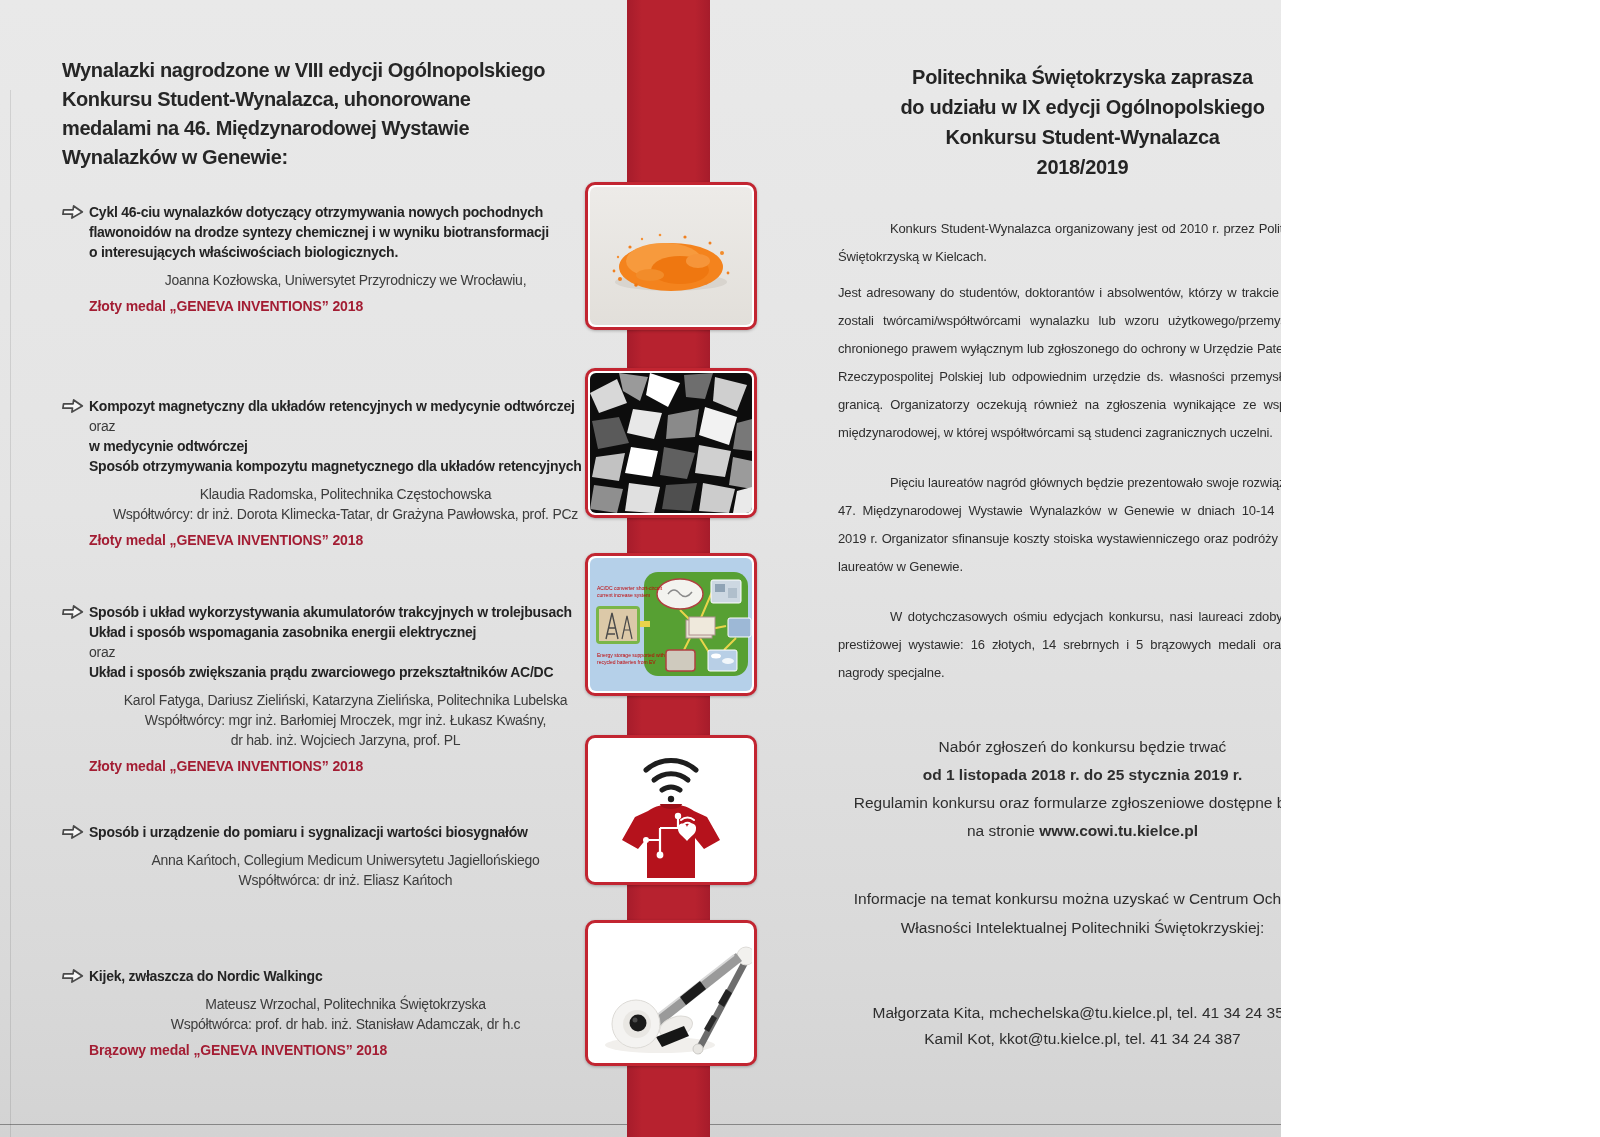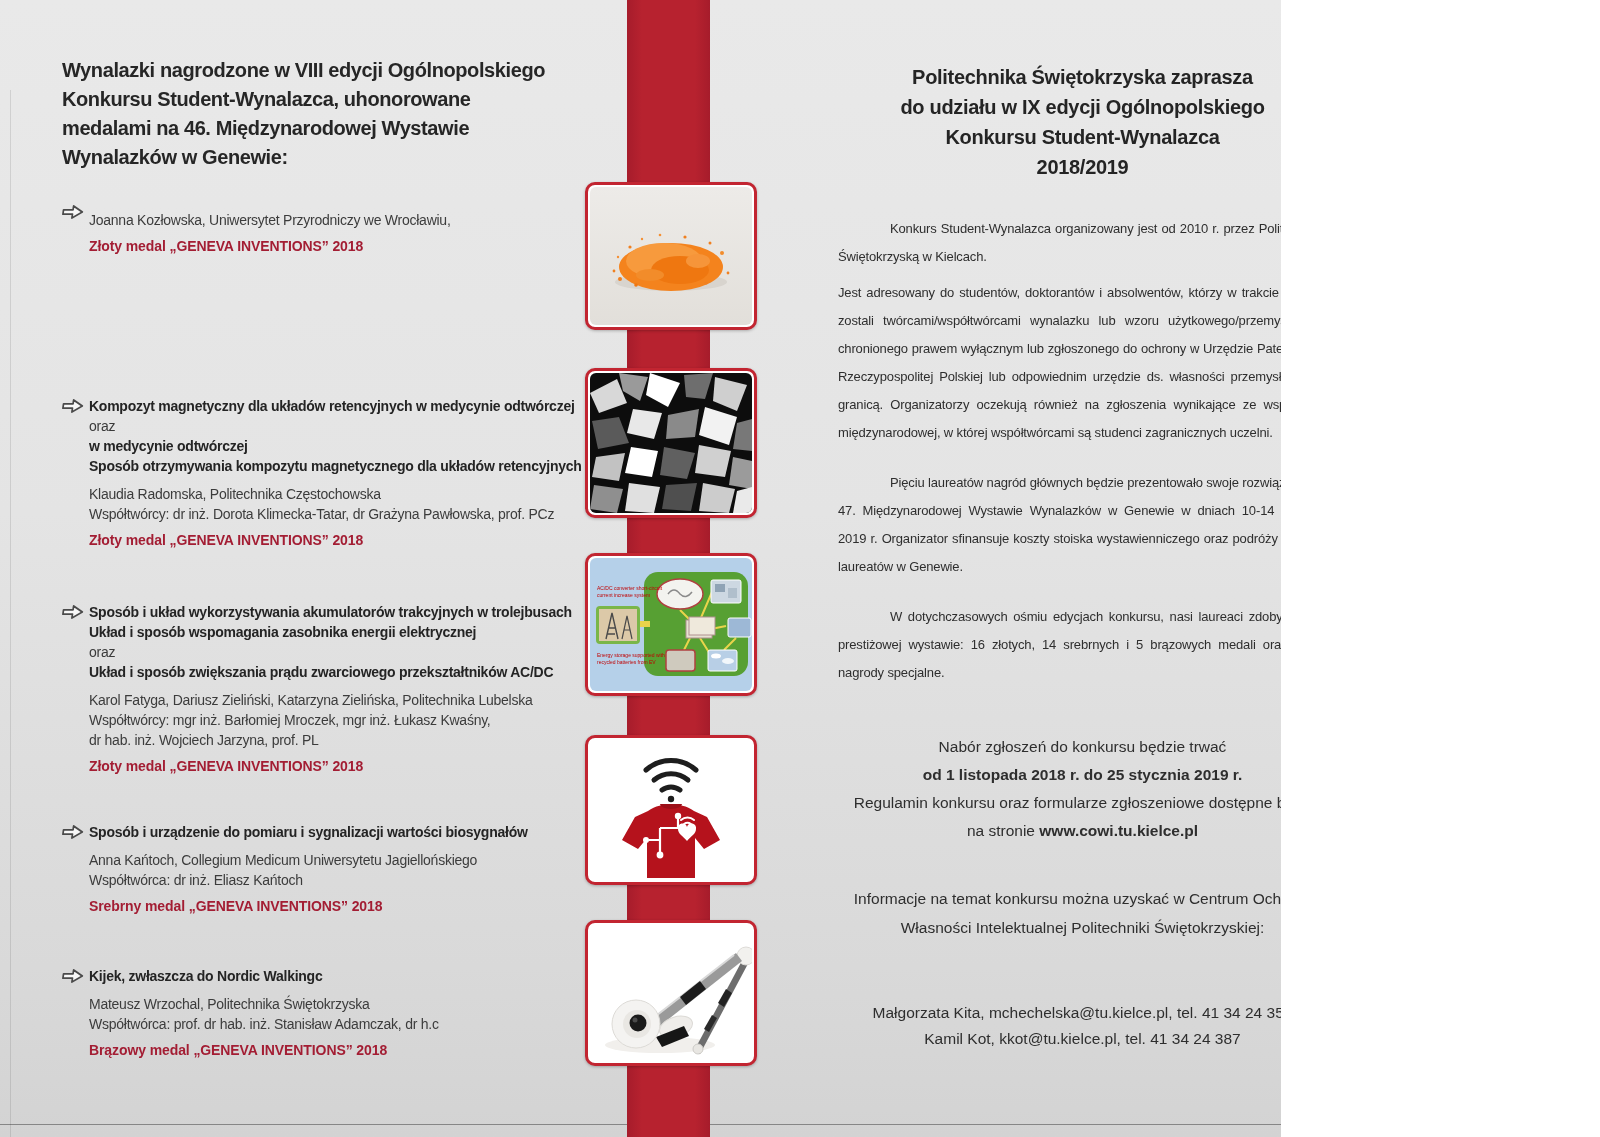--- a/index.html
+++ b/index.html
@@ -20,21 +20,21 @@
   .left-title{
     position:absolute; left:62px; top:56px; width:560px; z-index:2;
     font-size:20px; font-weight:bold; line-height:29px; color:#262626;
     letter-spacing:-0.4px; white-space:pre-line;
   }
   .award{position:absolute; left:62px; width:540px; padding-left:27px; box-sizing:border-box; z-index:2;}
   .arrow-wrap{position:absolute; left:-2px; top:1px;}
   .award-title-line{font-weight:bold; font-size:14px; line-height:20px; color:#242424;
     letter-spacing:-0.25px; white-space:nowrap;}
   .award-title-line.normal{font-weight:400; color:#3a3a3a;}
-  .award-authors{margin-top:8px;}
+  .award-authors{margin-top:8px;text-align:center;}
   .award-author-line{font-size:14px; line-height:20px; color:#3c3c3c; letter-spacing:-0.25px; white-space:nowrap;}
   .award-medal{margin-top:7px; font-weight:bold; font-size:14px; line-height:18px;
     color:#a31d33; letter-spacing:-0.1px; white-space:nowrap;}
 
   
   .right-col{position:absolute; left:830px; width:505px; z-index:2;}
   .r-title{top:62px; text-align:center; font-size:20px; font-weight:bold;
     line-height:30px; color:#242424; letter-spacing:-0.3px;}
   .r-title .it{}
   .r-paras{top:207px;}
@@ -66,20 +66,25 @@
 
   <div class="left-title">Wynalazki nagrodzone w VIII edycji Ogólnopolskiego
 Konkursu Student-Wynalazca, uhonorowane
 medalami na 46. Międzynarodowej Wystawie
 Wynalazków w Genewie:</div>
   <div id="awards-root">
       <div class="award" style="top: 202px;">
         <span class="arrow-wrap"><svg width="26" height="18" viewBox="-3 0 30 18">
             <path d="M2,6.5 h11 V2 l11,7 -11,7 V11.5 H2 z" fill="#f8f8f8" stroke="#4a4a4a" stroke-width="2" stroke-linejoin="round" transform="skewX(-8)"></path>
           </svg></span>
+        <div>
+          <div class="award-title-line">Cykl 46-ciu wynalazków dotyczący otrzymywania nowych pochodnych</div>
+          <div class="award-title-line">flawonoidów na drodze syntezy chemicznej i w wyniku biotransformacji</div>
+          <div class="award-title-line">o interesujących właściwościach biologicznych.</div>
+        </div>
         <div class="award-authors">
           <div class="award-author-line">Joanna Kozłowska, Uniwersytet Przyrodniczy we Wrocławiu,</div>
         </div>
         <div class="award-medal">Złoty medal „GENEVA INVENTIONS” 2018</div>
       </div>
       <div class="award" style="top: 396px;">
         <span class="arrow-wrap"><svg width="26" height="18" viewBox="-3 0 30 18">
             <path d="M2,6.5 h11 V2 l11,7 -11,7 V11.5 H2 z" fill="#f8f8f8" stroke="#4a4a4a" stroke-width="2" stroke-linejoin="round" transform="skewX(-8)"></path>
           </svg></span>
         <div>
@@ -115,21 +120,20 @@
         <span class="arrow-wrap"><svg width="26" height="18" viewBox="-3 0 30 18">
             <path d="M2,6.5 h11 V2 l11,7 -11,7 V11.5 H2 z" fill="#f8f8f8" stroke="#4a4a4a" stroke-width="2" stroke-linejoin="round" transform="skewX(-8)"></path>
           </svg></span>
         <div>
           <div class="award-title-line">Sposób i urządzenie do pomiaru i sygnalizacji wartości biosygnałów</div>
         </div>
         <div class="award-authors">
           <div class="award-author-line">Anna Kańtoch, Collegium Medicum Uniwersytetu Jagiellońskiego</div>
           <div class="award-author-line">Współtwórca: dr inż. Eliasz Kańtoch</div>
         </div>
-        <div class="award-medal">Srebrny medal „GENEVA INVENTIONS” 2018</div>
       </div>
       <div class="award" style="top: 966px;">
         <span class="arrow-wrap"><svg width="26" height="18" viewBox="-3 0 30 18">
             <path d="M2,6.5 h11 V2 l11,7 -11,7 V11.5 H2 z" fill="#f8f8f8" stroke="#4a4a4a" stroke-width="2" stroke-linejoin="round" transform="skewX(-8)"></path>
           </svg></span>
         <div>
           <div class="award-title-line">Kijek, zwłaszcza do Nordic Walkingc</div>
         </div>
         <div class="award-authors">
           <div class="award-author-line">Mateusz Wrzochal, Politechnika Świętokrzyska</div>

